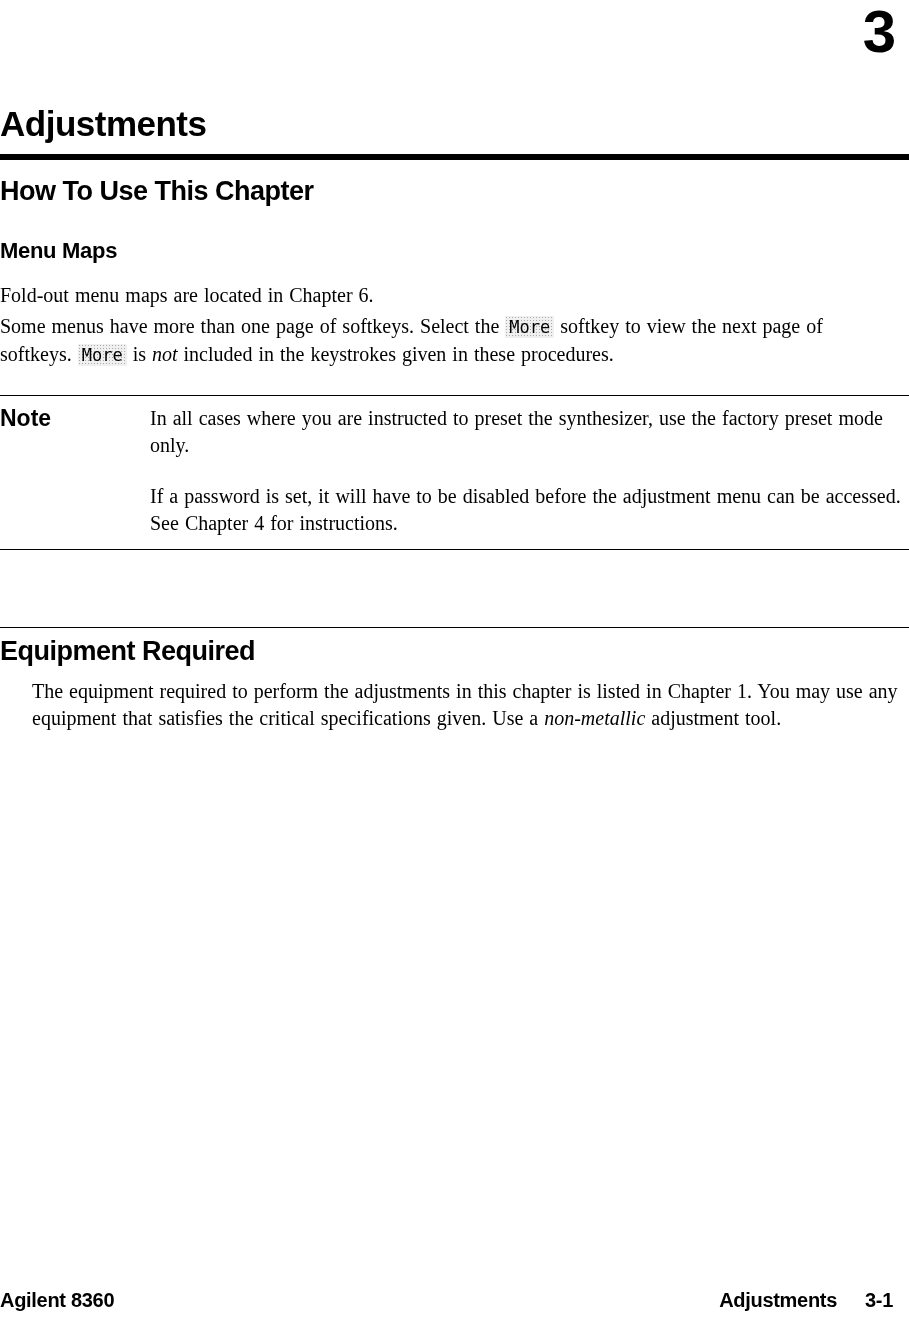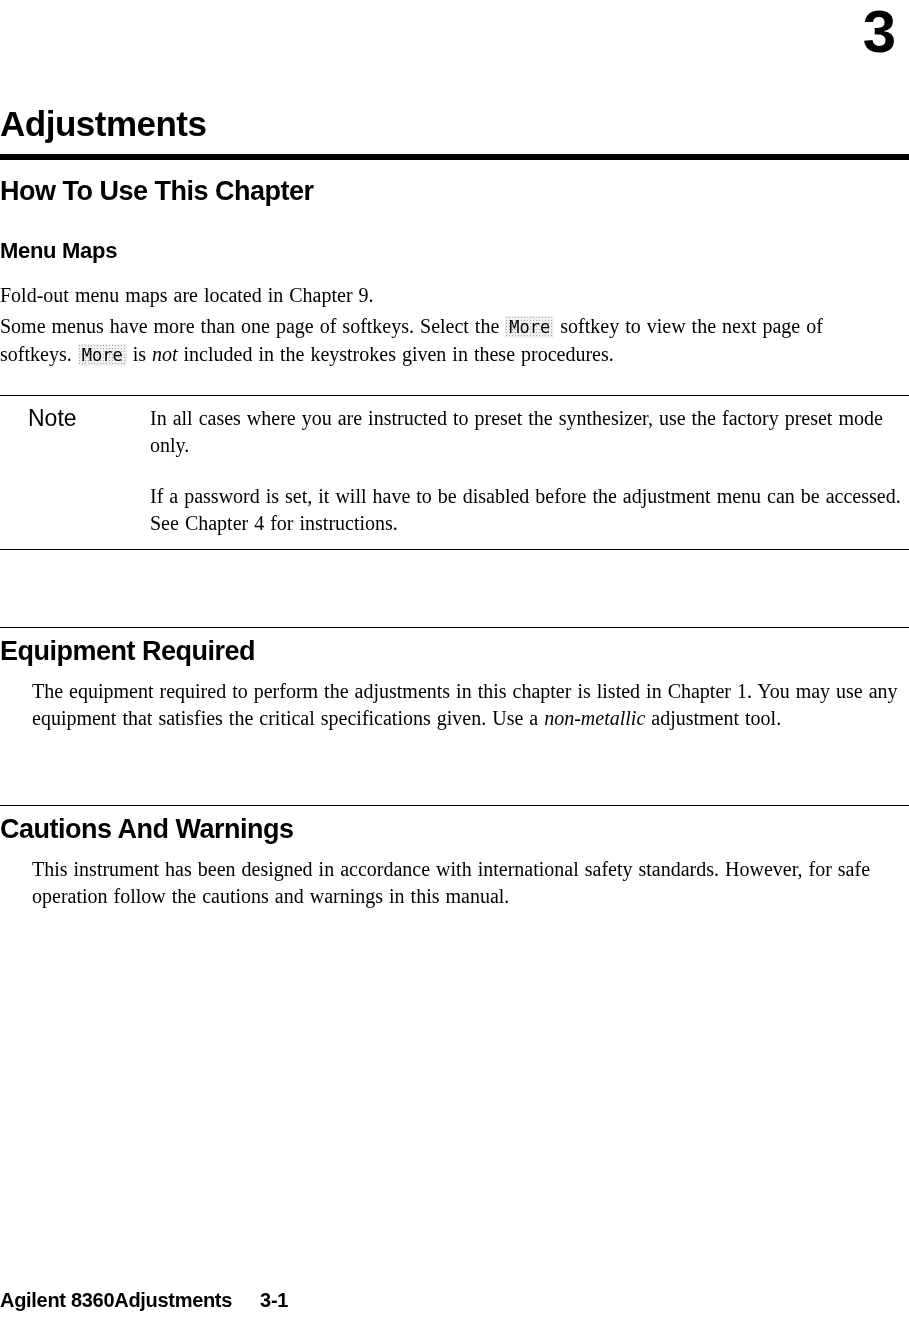--- a/index.html
+++ b/index.html
@@ -90,46 +90,45 @@
   .note-block {
     margin-top: 26px;
     border-top: 1.5px solid #000;
     border-bottom: 1.5px solid #000;
     display: flex;
     padding-top: 9px;
     padding-bottom: 12px;
   }
   .note-label {
     font-family: "Liberation Sans", sans-serif;
-    font-weight: normal;
+    font-weight: bold;
     font-size: 23px;
     width: 150px;
     flex-shrink: 0;
-    padding-left: 28px;
   }
   .note-body { flex: 1; padding-right: 6px; }
   .note-body p + p { margin-top: 24px; }
 
   
   .ruled-section {
     border-top: 1.5px solid #000;
     padding-top: 7px;
   }
   .equipment-section { margin-top: 77px; }
   .cautions-section  { margin-top: 73px; }
   .ruled-section p.body-text { margin-top: 11px; padding-left: 32px; }
 
   
   .footer {
     position: absolute;
     left: 0;
     right: 0;
     bottom: 20px;
     display: flex;
-    justify-content: flex-start;
+    justify-content: space-between;
     font-family: "Liberation Sans", sans-serif;
     font-weight: bold;
     font-size: 20px;
     letter-spacing: -0.3px;
   }
   .footer-right { padding-right: 16px; }
   .footer-page { margin-left: 28px; }
 </style>
 </head>
 <body>
@@ -140,40 +139,36 @@
 
   <h1 class="doc-title">Adjustments</h1>
 
   <div class="thick-rule"></div>
 
   <h2 class="section-heading how-heading">How To Use This Chapter</h2>
 
 
   <h3 class="sub-heading menu-maps-heading">Menu Maps</h3>
 
-  <p class="body-text p2">Fold-out menu maps are located in Chapter 9.</p>
+  <p class="body-text p2">Fold-out menu maps are located in Chapter 6.</p>
 
   <p class="body-text p3"><span>Some menus have more than one page of softkeys. Select the </span><span class="softkey">More</span><span> softkey to view the next page of softkeys. </span><span class="softkey">More</span><span> is </span><span class="it">not</span><span> included in the keystrokes given in these procedures.</span></p>
 
   <div class="note-block">
     <div class="note-label">Note</div>
     <div class="note-body">
       <p class="body-text">In all cases where you are instructed to preset the synthesizer, use the factory preset mode only.</p>
       <p class="body-text">If a password is set, it will have to be disabled before the adjustment menu can be accessed. See Chapter 4 for instructions.</p>
     </div>
   </div>
 
   <div class="ruled-section equipment-section">
     <h2 class="section-heading">Equipment Required</h2>
     <p class="body-text"><span>The equipment required to perform the adjustments in this chapter is listed in Chapter 1. You may use any equipment that satisfies the critical specifications given. Use a </span><span class="it">non-metallic</span><span> adjustment tool.</span></p>
   </div>
 
-  <div class="ruled-section cautions-section">
-    <h2 class="section-heading">Cautions And Warnings</h2>
-    <p class="body-text">This instrument has been designed in accordance with international safety standards. However, for safe operation follow the cautions and warnings in this manual.</p>
-  </div>
 
   <div class="footer">
     <span class="footer-left">Agilent 8360</span>
     <span class="footer-right"><span>Adjustments</span><span class="footer-page">3-1</span></span>
   </div>
 
 </div>
 
 </body></html>

